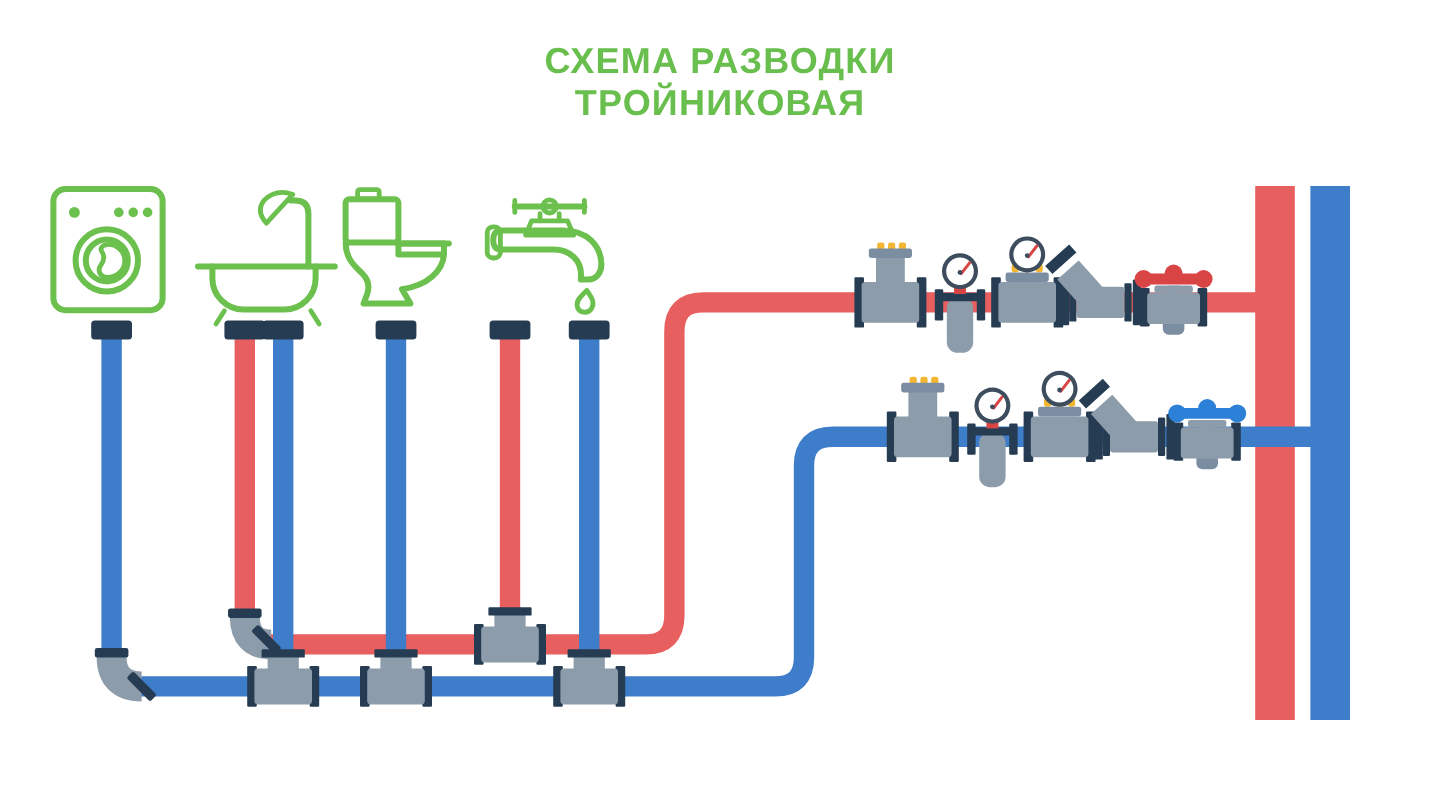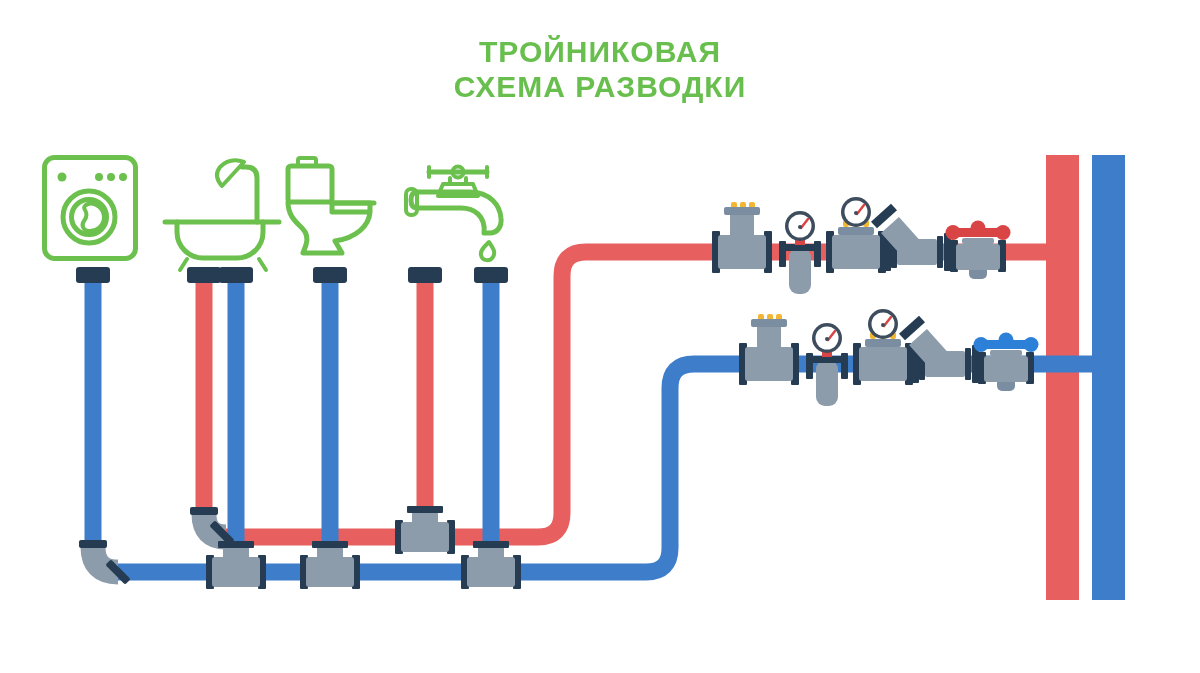--- a/index.html
+++ b/index.html
@@ -27,22 +27,22 @@
   .fx{stroke:var(--fixture-green,#6cc04d);fill:none;stroke-width:5px;stroke-linecap:round;stroke-linejoin:round;}
   .fx4{stroke:var(--fixture-green,#6cc04d);fill:none;stroke-width:4px;stroke-linecap:round;stroke-linejoin:round;}
   .fxf{fill:var(--fixture-green,#6cc04d);}
 </style>
 </head>
 <body>
 
 <div class="canvas">
 
   <h1 class="title" style="margin:0;">
+    <span>СХЕМА РАЗВОДКИ</span>
     <span>ТРОЙНИКОВАЯ</span>
-    <span>СХЕМА РАЗВОДКИ</span>
   </h1>
 
   <svg class="diagram" width="1200" height="673" viewBox="0 0 1200 673">
 
     <g>
       <rect class="hot-fill" x="1046" y="155" width="33" height="445"></rect>
     </g>
     <g>
       <rect class="cold-fill" x="1092" y="155" width="33" height="445"></rect>
     </g>

